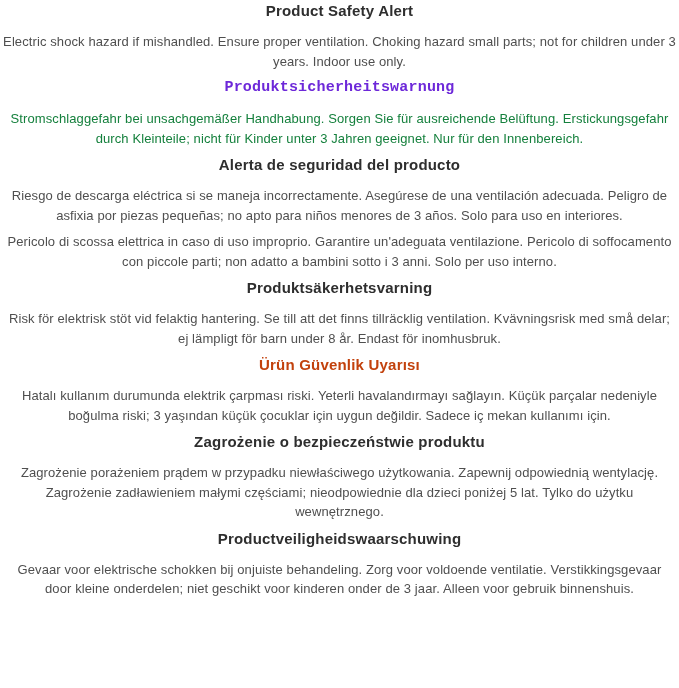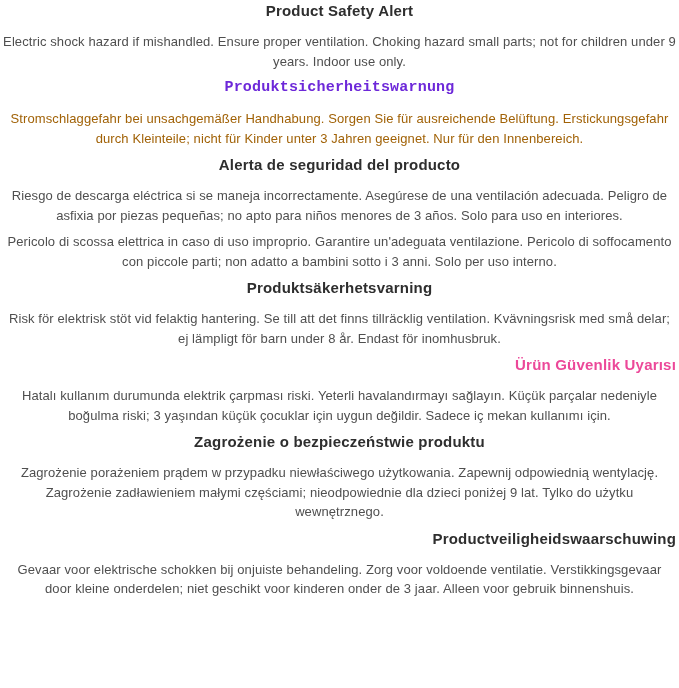--- a/index.html
+++ b/index.html
@@ -37,53 +37,53 @@
     margin: 0 0 7px 0;
   }
 </style>
 </head>
 <body>
 
 <div class="page" style="background: rgb(255, 255, 255);">
   <div id="safety-sections">
   <section class="safety-section">
     <h3 class="section-heading" style="color: rgb(46, 46, 46);">Product Safety Alert</h3>
-    <p class="section-body" style="color: rgb(79, 79, 79);">Electric shock hazard if mishandled. Ensure proper ventilation. Choking hazard small parts; not for children under 9 years. Indoor use only.</p>
+    <p class="section-body" style="color: rgb(79, 79, 79);">Electric shock hazard if mishandled. Ensure proper ventilation. Choking hazard small parts; not for children under 3 years. Indoor use only.</p>
   </section>
 
   <section class="safety-section">
     <h3 class="section-heading" style="color: #6d28d9; font-family: Liberation Mono, monospace;">Produktsicherheitswarnung</h3>
-    <p class="section-body" style="color: #a16207;">Stromschlaggefahr bei unsachgemäßer Handhabung. Sorgen Sie für ausreichende Belüftung. Erstickungsgefahr durch Kleinteile; nicht für Kinder unter 3 Jahren geeignet. Nur für den Innenbereich.</p>
+    <p class="section-body" style="color: #15803d;">Stromschlaggefahr bei unsachgemäßer Handhabung. Sorgen Sie für ausreichende Belüftung. Erstickungsgefahr durch Kleinteile; nicht für Kinder unter 3 Jahren geeignet. Nur für den Innenbereich.</p>
   </section>
 
   <section class="safety-section">
   </section>
 
   <section class="safety-section">
     <h3 class="section-heading" style="color: rgb(46, 46, 46);">Alerta de seguridad del producto</h3>
     <p class="section-body" style="color: rgb(79, 79, 79);">Riesgo de descarga eléctrica si se maneja incorrectamente. Asegúrese de una ventilación adecuada. Peligro de asfixia por piezas pequeñas; no apto para niños menores de 3 años. Solo para uso en interiores.</p>
   </section>
 
   <section class="safety-section">
     <p class="section-body" style="color: rgb(79, 79, 79);">Pericolo di scossa elettrica in caso di uso improprio. Garantire un'adeguata ventilazione. Pericolo di soffocamento con piccole parti; non adatto a bambini sotto i 3 anni. Solo per uso interno.</p>
   </section>
 
   <section class="safety-section">
     <h3 class="section-heading" style="color: rgb(46, 46, 46);">Produktsäkerhetsvarning</h3>
     <p class="section-body" style="color: rgb(79, 79, 79);">Risk för elektrisk stöt vid felaktig hantering. Se till att det finns tillräcklig ventilation. Kvävningsrisk med små delar; ej lämpligt för barn under 8 år. Endast för inomhusbruk.</p>
   </section>
 
   <section class="safety-section">
-    <h3 class="section-heading" style="color: #ec4899; text-align: right;">Ürün Güvenlik Uyarısı</h3>
+    <h3 class="section-heading" style="color: #c2410c;">Ürün Güvenlik Uyarısı</h3>
     <p class="section-body" style="color: rgb(79, 79, 79);">Hatalı kullanım durumunda elektrik çarpması riski. Yeterli havalandırmayı sağlayın. Küçük parçalar nedeniyle boğulma riski; 3 yaşından küçük çocuklar için uygun değildir. Sadece iç mekan kullanımı için.</p>
   </section>
 
   <section class="safety-section">
     <h3 class="section-heading" style="color: rgb(46, 46, 46);">Zagrożenie o bezpieczeństwie produktu</h3>
-    <p class="section-body" style="color: rgb(79, 79, 79);">Zagrożenie porażeniem prądem w przypadku niewłaściwego użytkowania. Zapewnij odpowiednią wentylację. Zagrożenie zadławieniem małymi częściami; nieodpowiednie dla dzieci poniżej 9 lat. Tylko do użytku wewnętrznego.</p>
+    <p class="section-body" style="color: rgb(79, 79, 79);">Zagrożenie porażeniem prądem w przypadku niewłaściwego użytkowania. Zapewnij odpowiednią wentylację. Zagrożenie zadławieniem małymi częściami; nieodpowiednie dla dzieci poniżej 5 lat. Tylko do użytku wewnętrznego.</p>
   </section>
 
   <section class="safety-section">
-    <h3 class="section-heading" style="color: rgb(46, 46, 46); text-align: right;">Productveiligheidswaarschuwing</h3>
+    <h3 class="section-heading" style="color: rgb(46, 46, 46);">Productveiligheidswaarschuwing</h3>
     <p class="section-body" style="color: rgb(79, 79, 79);">Gevaar voor elektrische schokken bij onjuiste behandeling. Zorg voor voldoende ventilatie. Verstikkingsgevaar door kleine onderdelen; niet geschikt voor kinderen onder de 3 jaar. Alleen voor gebruik binnenshuis.</p>
   </section>
 </div>
 </div>
 
 </body></html>

